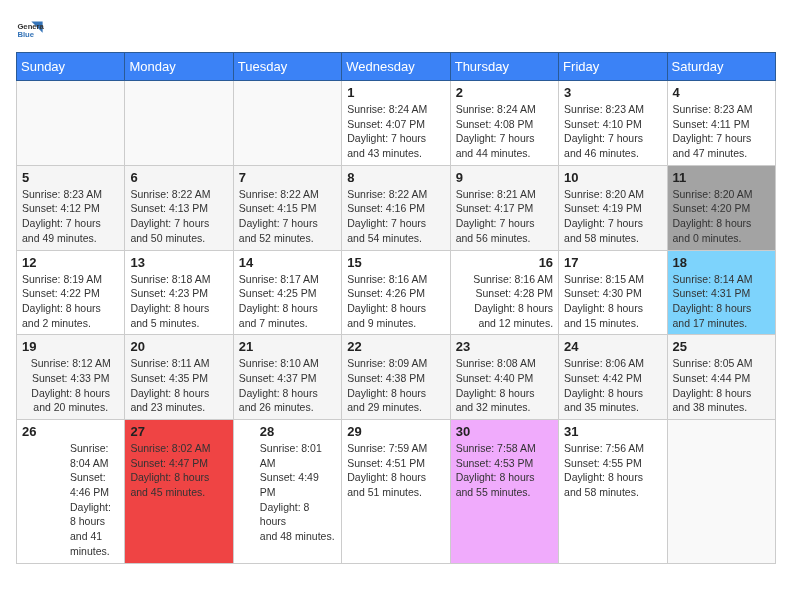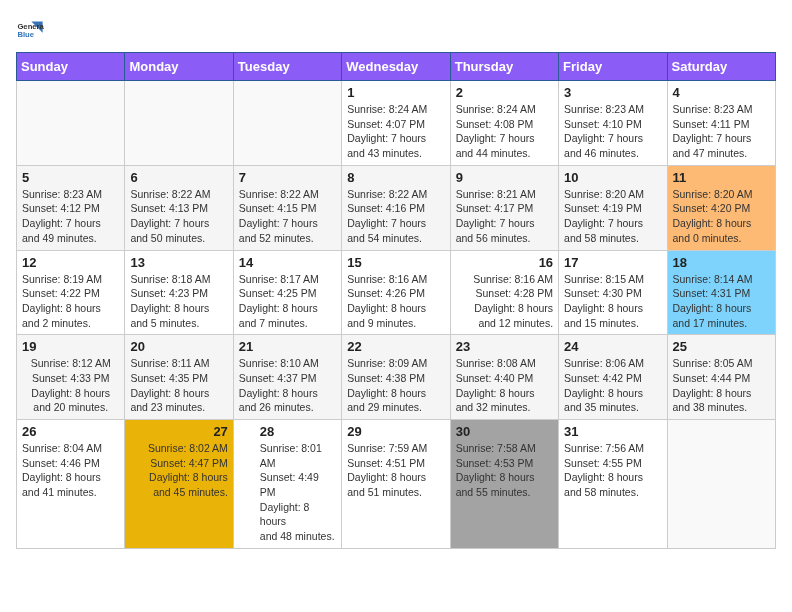--- a/index.html
+++ b/index.html
@@ -37,24 +37,24 @@
       font-size: 15px;
       color: #444;
       font-weight: normal;
     }
     .calendar {
       width: 100%;
       border-collapse: collapse;
       border: 1px solid #ccc;
     }
     .calendar th {
-      background: #8b5cf6;
+      background: #3b82f6;
       color: #fff;
       font-size: 13px;
-      font-weight: bold;
+      font-weight: normal;
       padding: 6px 4px;
       text-align: left;
       border: 1px solid #2a5a96;
     }
     .calendar td {
       vertical-align: top;
       border: 1px solid #ccc;
       padding: 4px 5px;
       width: calc(100% / 7);
       min-height: 80px;
@@ -184,21 +184,21 @@
 Daylight: 7 hours
 and 56 minutes.</div>
         </td>
         <td style="background: rgb(245, 245, 245);">
           <span class="day-number">10</span>
           <div class="day-info" style="white-space: pre-line;">Sunrise: 8:20 AM
 Sunset: 4:19 PM
 Daylight: 7 hours
 and 58 minutes.</div>
         </td>
-        <td style="background: #fdba74;">
+        <td style="background: #a3a3a3;">
           <span class="day-number">11</span>
           <div class="day-info" style="white-space: pre-line;">Sunrise: 8:20 AM
 Sunset: 4:20 PM
 Daylight: 8 hours
 and 0 minutes.</div>
         </td>
       </tr>
       <tr>
         <td style="background: rgb(255, 255, 255); margin-left: 36px;">
           <span class="day-number">12</span>
@@ -297,47 +297,47 @@
           <span class="day-number">25</span>
           <div class="day-info" style="white-space: pre-line;">Sunrise: 8:05 AM
 Sunset: 4:44 PM
 Daylight: 8 hours
 and 38 minutes.</div>
         </td>
       </tr>
       <tr>
         <td style="background: rgb(255, 255, 255);">
           <span class="day-number">26</span>
-          <div class="day-info" style="white-space: pre-line;">Sunrise: 8:04 AM
+          <div class="day-info" style="white-space: pre-line; margin-left: 48px;">Sunrise: 8:04 AM
 Sunset: 4:46 PM
 Daylight: 8 hours
 and 41 minutes.</div>
         </td>
-        <td style="background: #eab308; text-align: right;">
+        <td style="background: #ef4444;">
           <span class="day-number">27</span>
           <div class="day-info" style="white-space: pre-line;">Sunrise: 8:02 AM
 Sunset: 4:47 PM
 Daylight: 8 hours
 and 45 minutes.</div>
         </td>
         <td style="background: rgb(255, 255, 255); padding-left: 26px;">
           <span class="day-number">28</span>
           <div class="day-info" style="white-space: pre-line;">Sunrise: 8:01 AM
 Sunset: 4:49 PM
 Daylight: 8 hours
 and 48 minutes.</div>
         </td>
         <td style="background: rgb(255, 255, 255);">
           <span class="day-number">29</span>
           <div class="day-info" style="white-space: pre-line;">Sunrise: 7:59 AM
 Sunset: 4:51 PM
 Daylight: 8 hours
 and 51 minutes.</div>
         </td>
-        <td style="background: #a3a3a3;">
+        <td style="background: #f0abfc;">
           <span class="day-number">30</span>
           <div class="day-info" style="white-space: pre-line;">Sunrise: 7:58 AM
 Sunset: 4:53 PM
 Daylight: 8 hours
 and 55 minutes.</div>
         </td>
         <td style="background: rgb(255, 255, 255);">
           <span class="day-number">31</span>
           <div class="day-info" style="white-space: pre-line;">Sunrise: 7:56 AM
 Sunset: 4:55 PM

